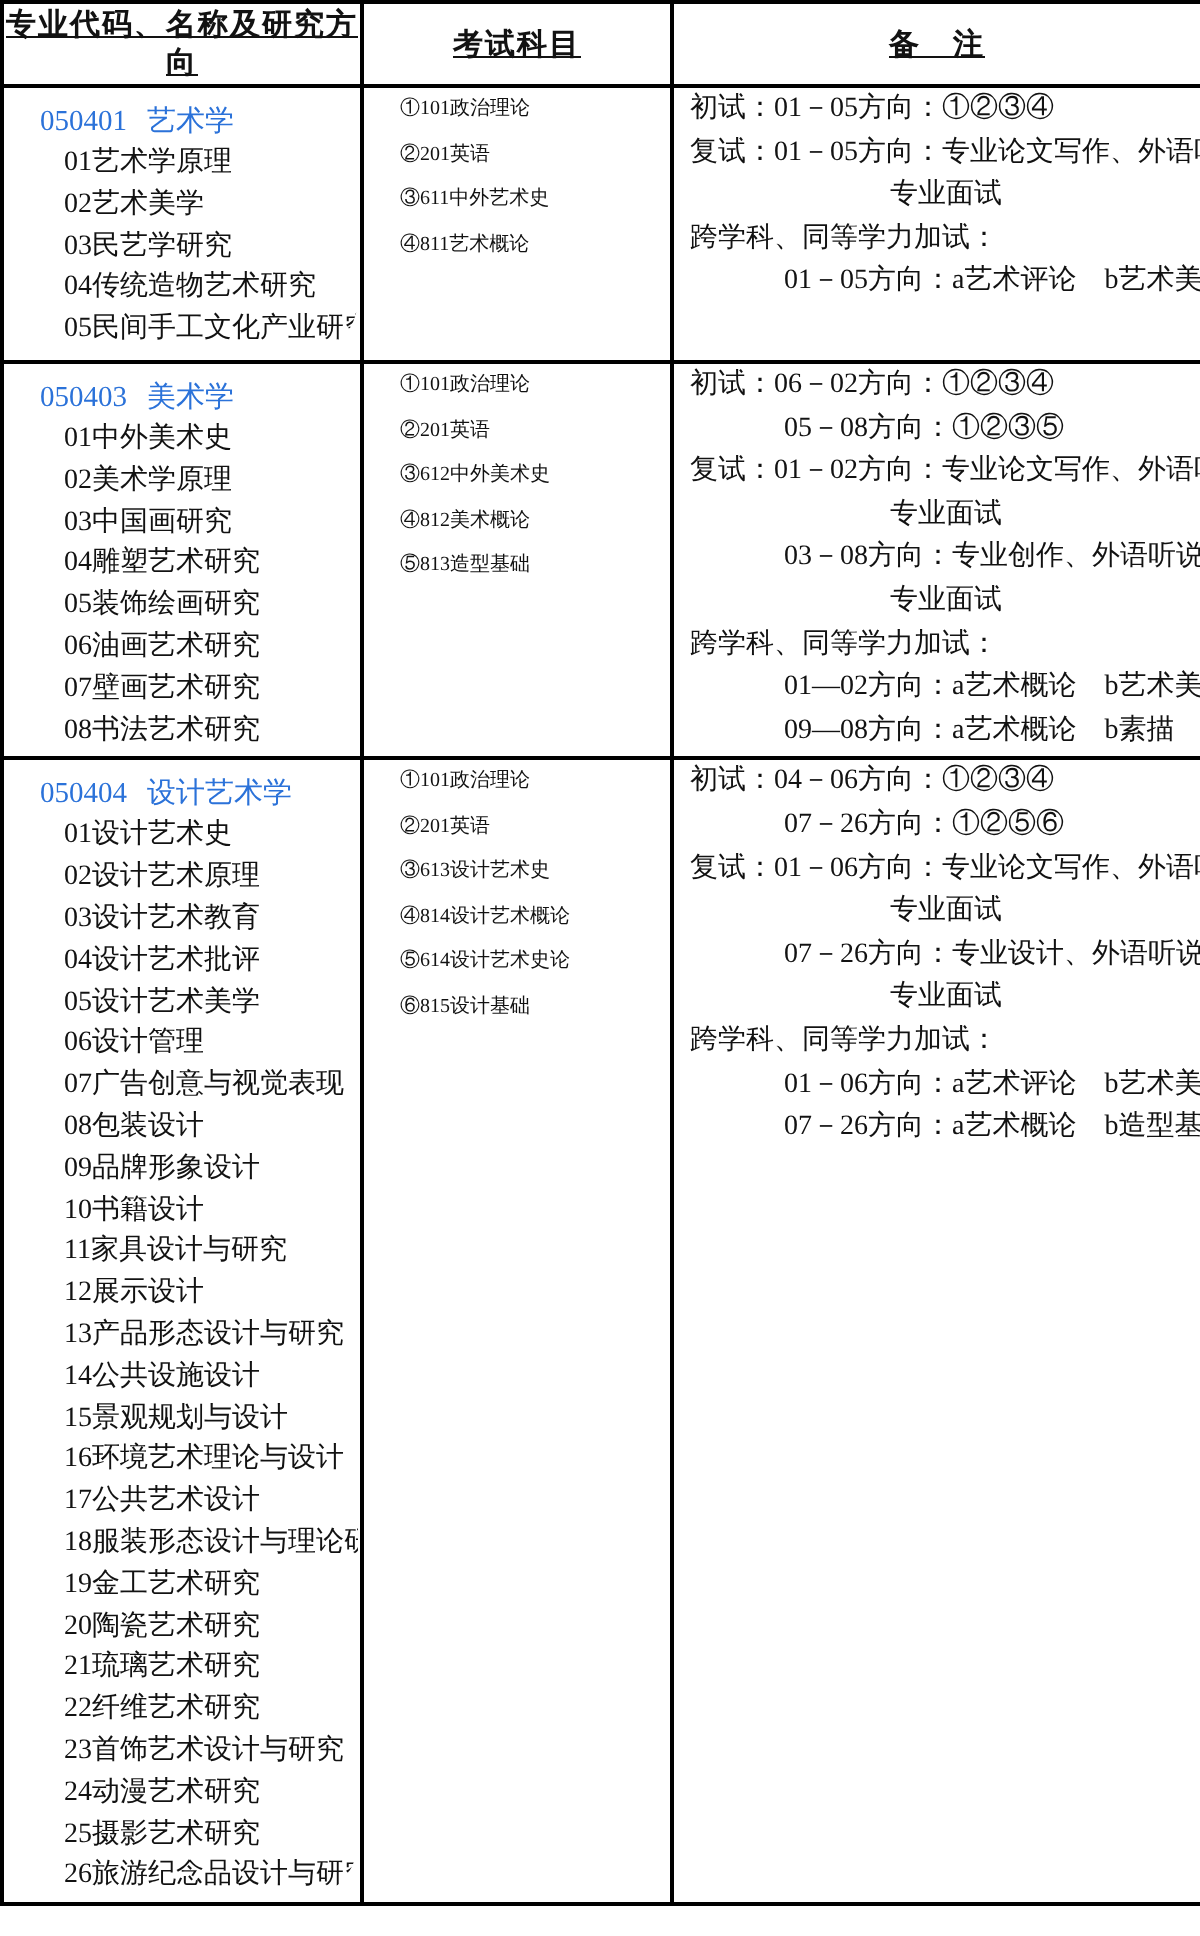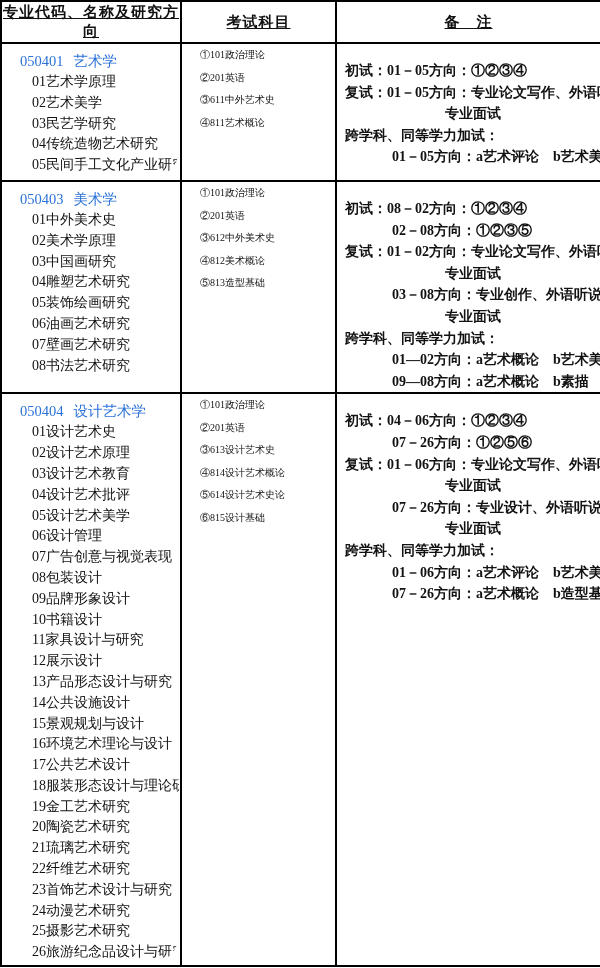--- a/index.html
+++ b/index.html
@@ -48,21 +48,21 @@
     padding-left: 30px;
     white-space: nowrap;
   }
   .cell-subjects { vertical-align: middle; }
   .subject-item {
     font-size: 10px;
     line-height: 22.5px;
     padding-left: 18px;
     white-space: nowrap;
   }
-  .cell-notes { vertical-align: middle; padding: 16px 2px 0 8px; font-weight: bold; }
+  .cell-notes { vertical-align: middle; padding: 0 2px 0 8px; }
   .note-line {
     font-size: 14px;
     line-height: 21.6px;
     white-space: nowrap;
   }
   .note-line.ind1 { padding-left: 47px; }
   .note-line.ind2 { padding-left: 100px; }
 </style>
 </head>
 <body>
@@ -134,22 +134,22 @@
         <div>
             <div class="subject-item">①101政治理论</div>
             <div class="subject-item">②201英语</div>
             <div class="subject-item">③612中外美术史</div>
             <div class="subject-item">④812美术概论</div>
             <div class="subject-item">⑤813造型基础</div>
           </div>
       </td>
       <td class="cell-notes">
         <div>
-            <div class="note-line">初试：08－02方向：①②③④</div>
-            <div class="note-line ind1">02－08方向：①②③⑤</div>
+            <div class="note-line">初试：06－02方向：①②③④</div>
+            <div class="note-line ind1">05－08方向：①②③⑤</div>
             <div class="note-line">复试：01－02方向：专业论文写作、外语听说、</div>
             <div class="note-line ind2">专业面试</div>
             <div class="note-line ind1">03－08方向：专业创作、外语听说、</div>
             <div class="note-line ind2">专业面试</div>
             <div class="note-line">跨学科、同等学力加试：</div>
             <div class="note-line ind1">01—02方向：a艺术概论　b艺术美学基础</div>
             <div class="note-line ind1">09—08方向：a艺术概论　b素描</div>
           </div>
       </td>
     </tr>

